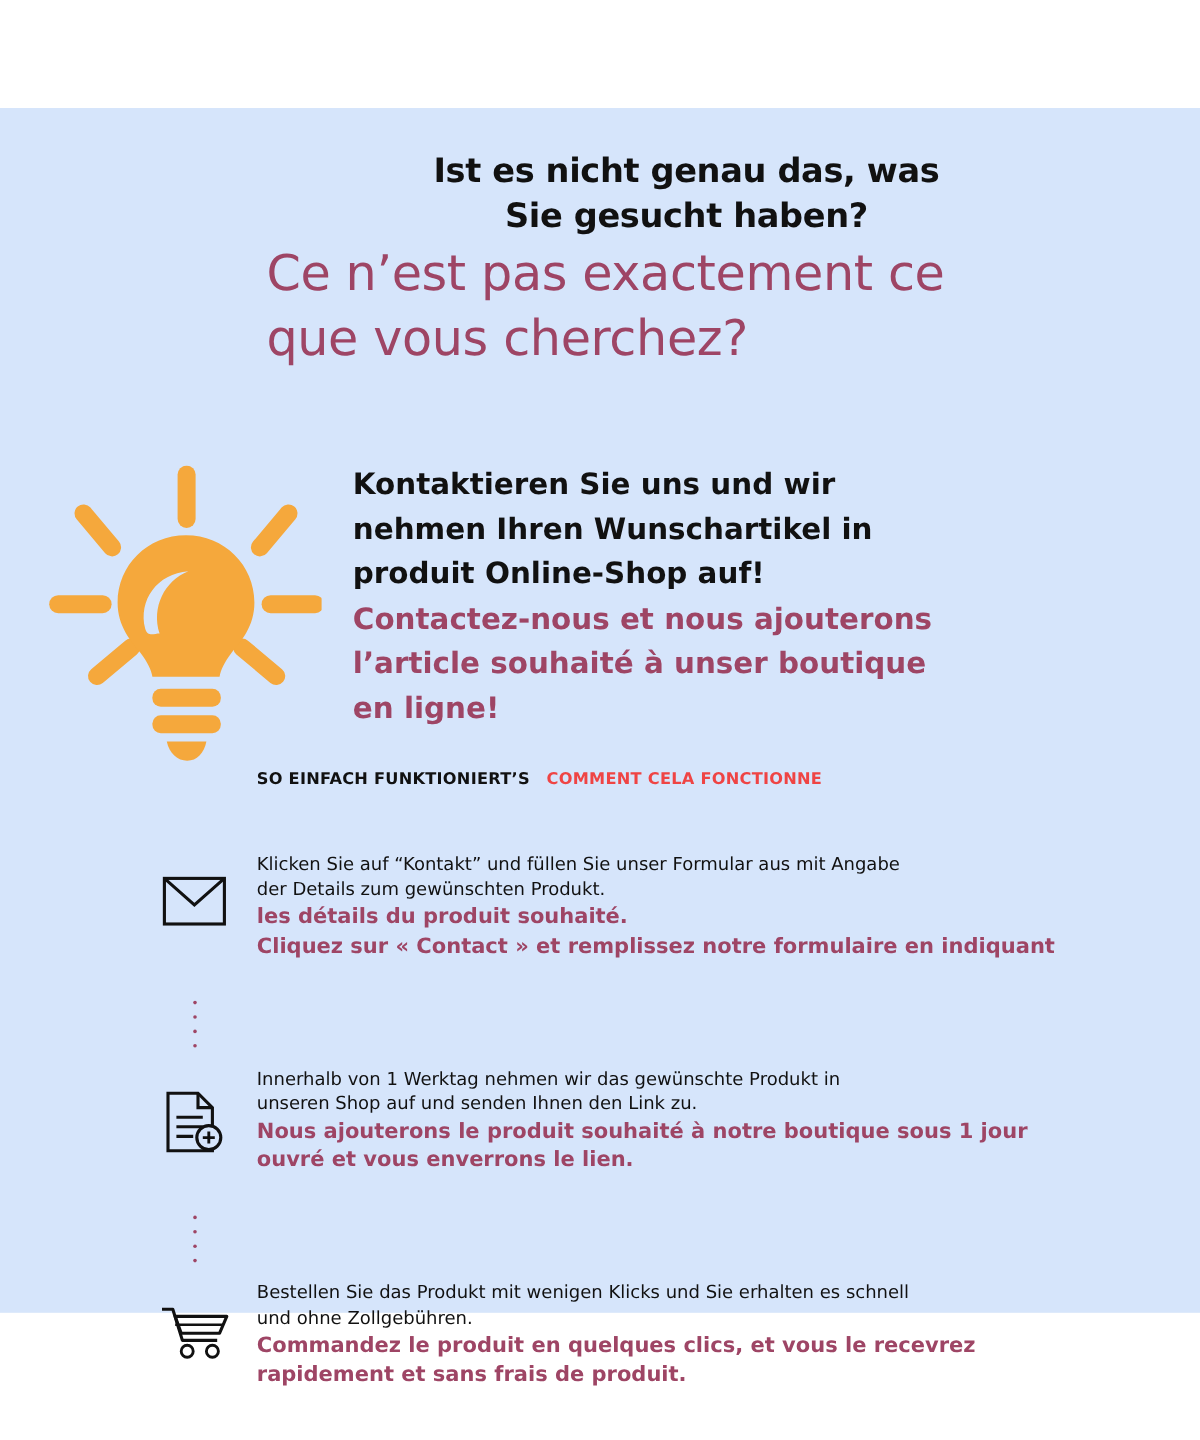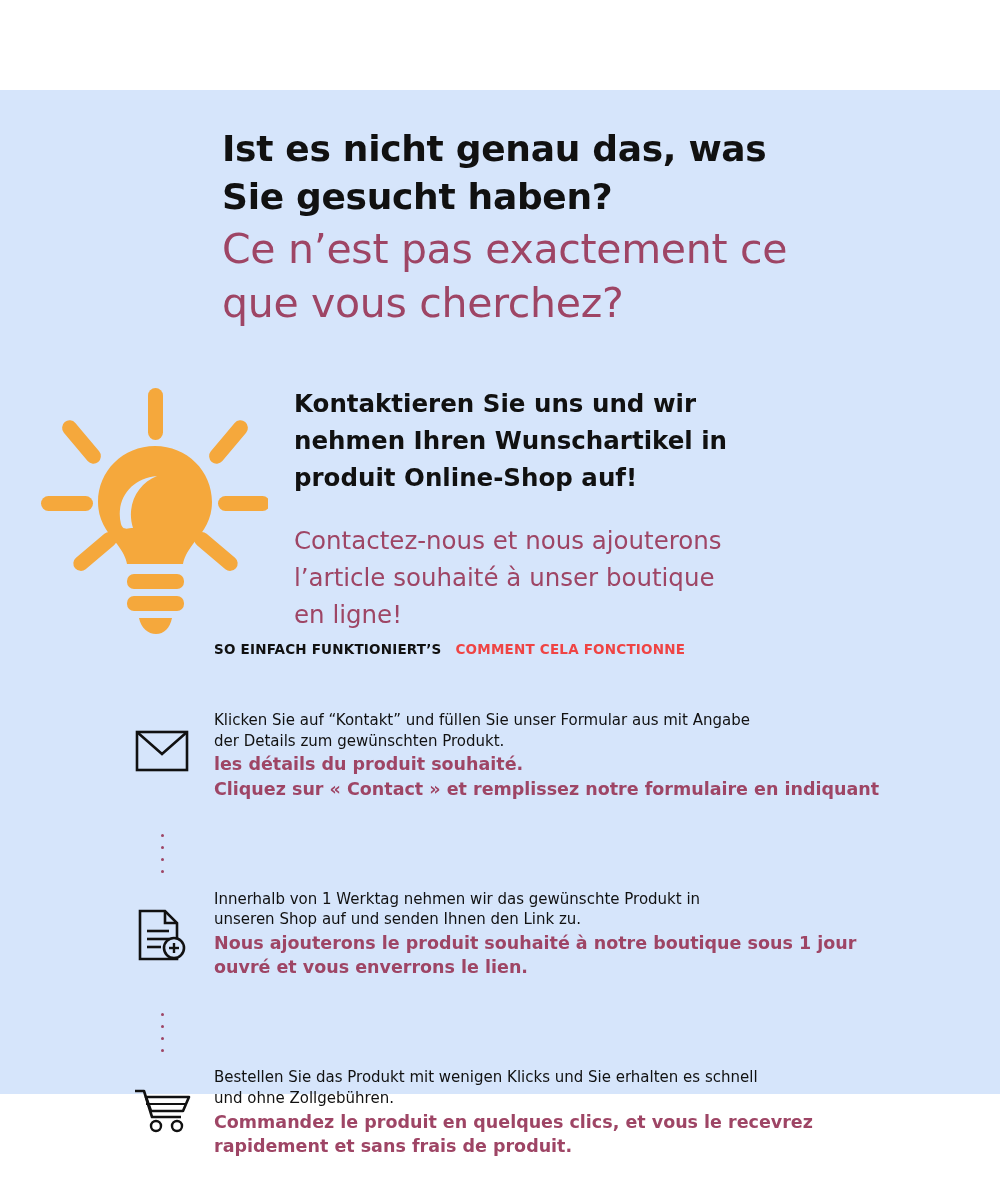--- a/index.html
+++ b/index.html
@@ -29,25 +29,26 @@
   }
 
   
   .headline {
     position: absolute;
     left: 222px;
     top: 125px;
     width: 700px;
   }
   .headline .de {
-    font-size: 36px;
+    font-size: 28px;
     font-weight: 700;
     line-height: 1.32;
     color: #111111;
     letter-spacing: -0.3px;
+    text-align: center;
   }
   .headline .fr {
     font-size: 41px;
     font-weight: 400;
     line-height: 1.32;
     color: #9e4565;
     letter-spacing: -0.3px;
     margin-top: 2px;
   }
 
@@ -66,24 +67,23 @@
     width: 640px;
   }
   .intro .de {
     font-size: 24.5px;
     font-weight: 700;
     line-height: 1.52;
     color: #111111;
   }
   .intro .fr {
     font-size: 24.5px;
-    font-weight: 400;
+    font-weight: 700;
     line-height: 1.52;
     color: #9e4565;
-    margin-top: 25px;
   }
 
   
   .section-label {
     position: absolute;
     left: 214px;
     top: 641px;
     display: flex;
     align-items: baseline;
     gap: 14px;

